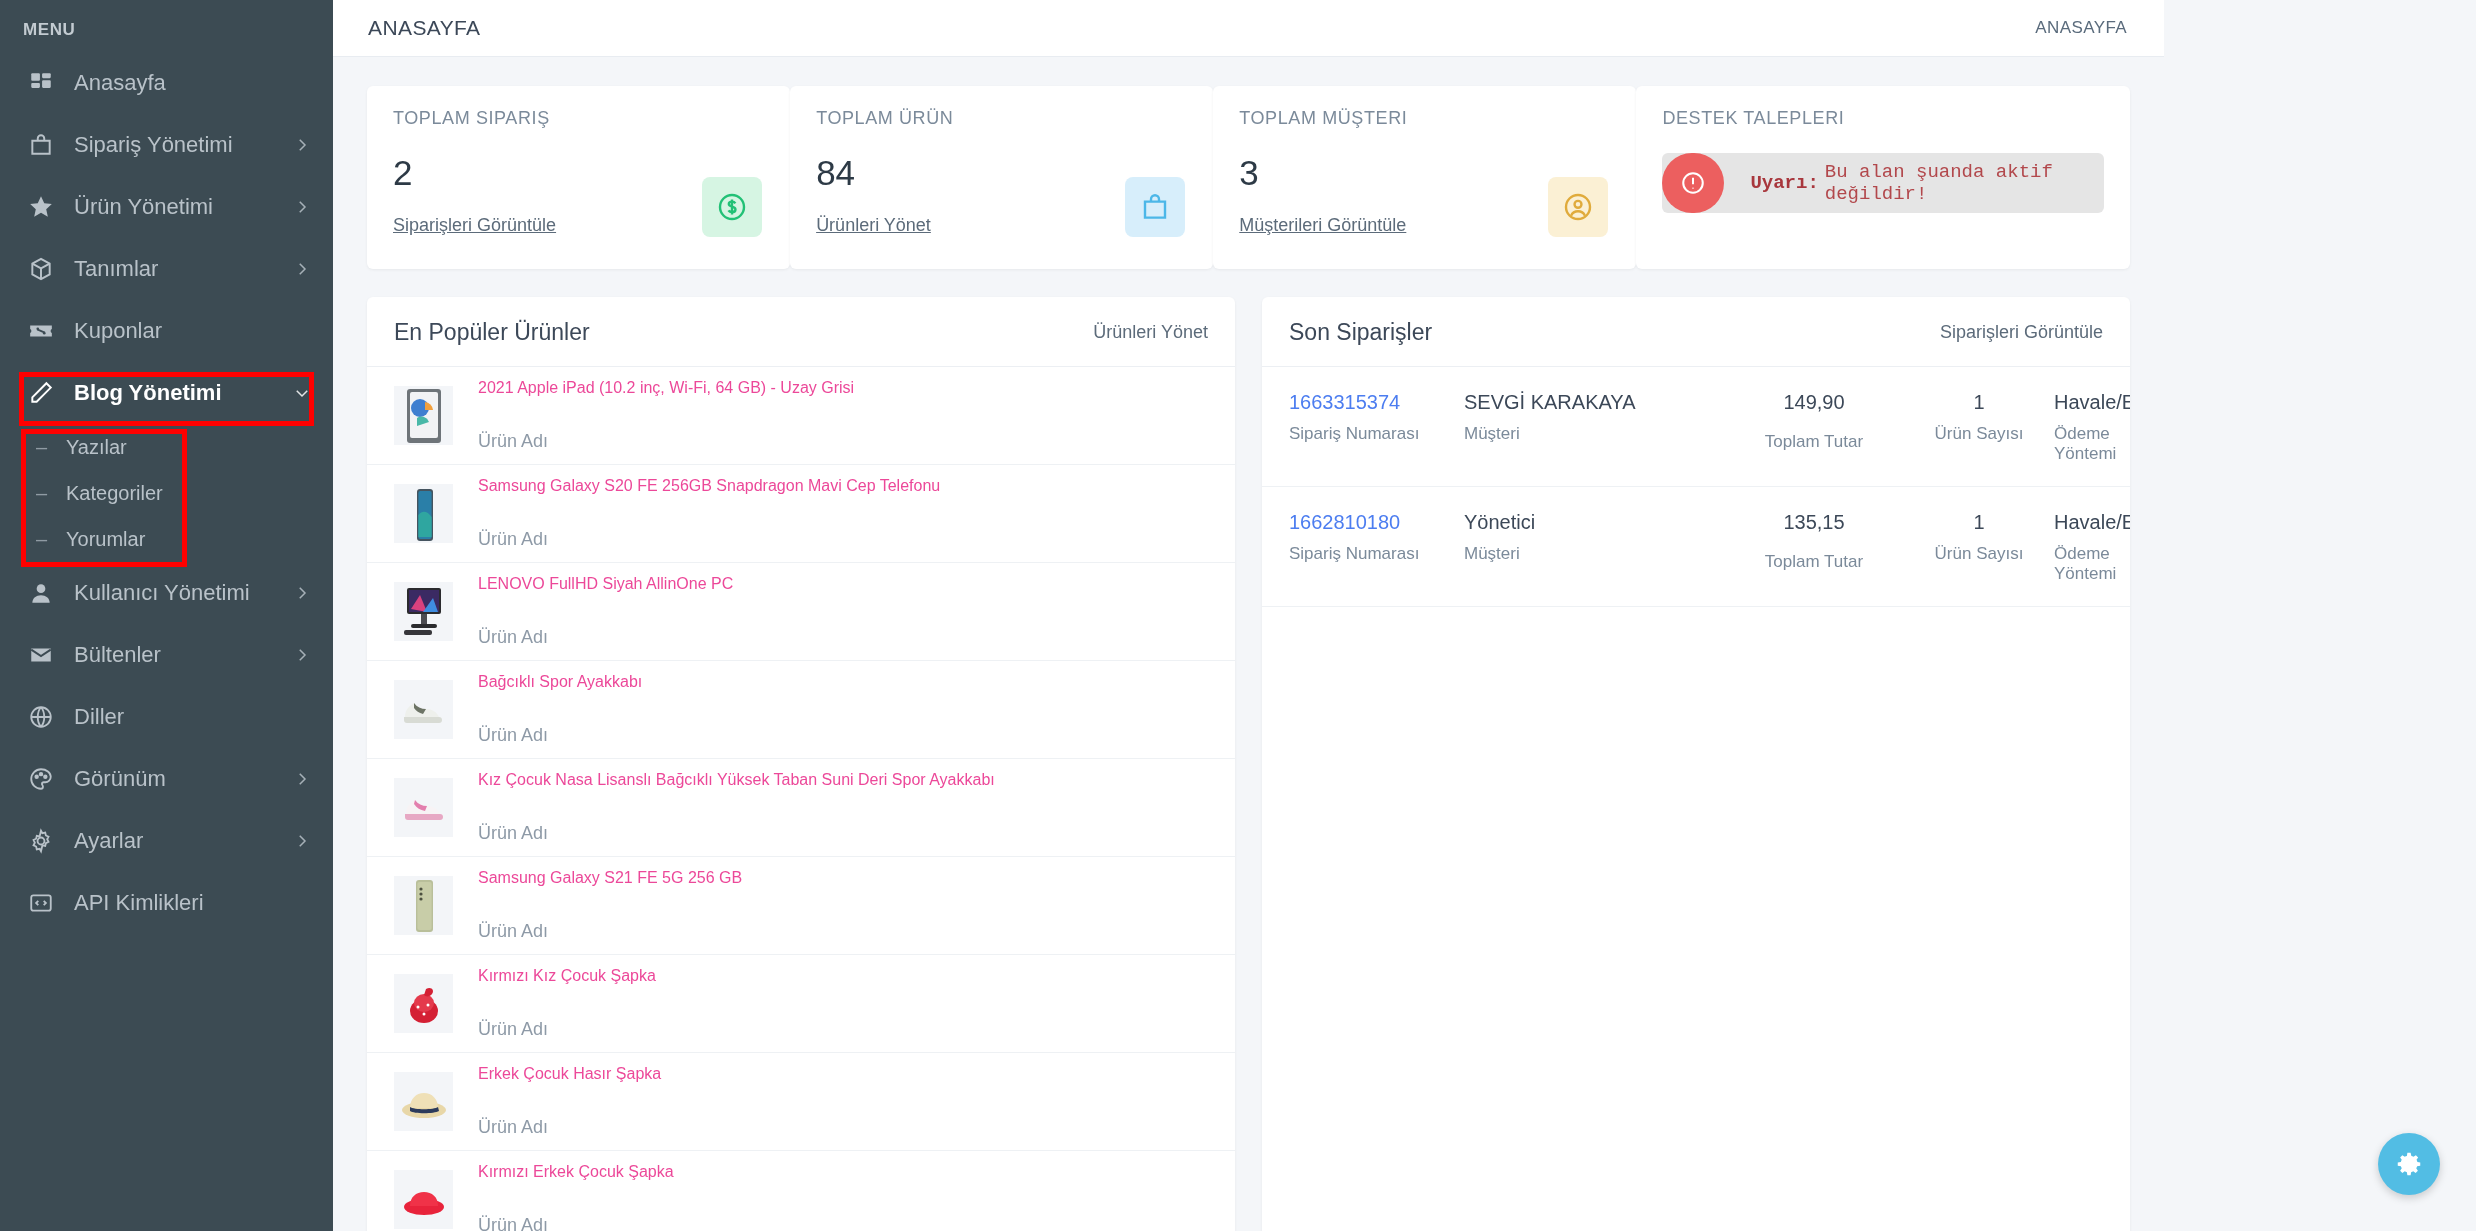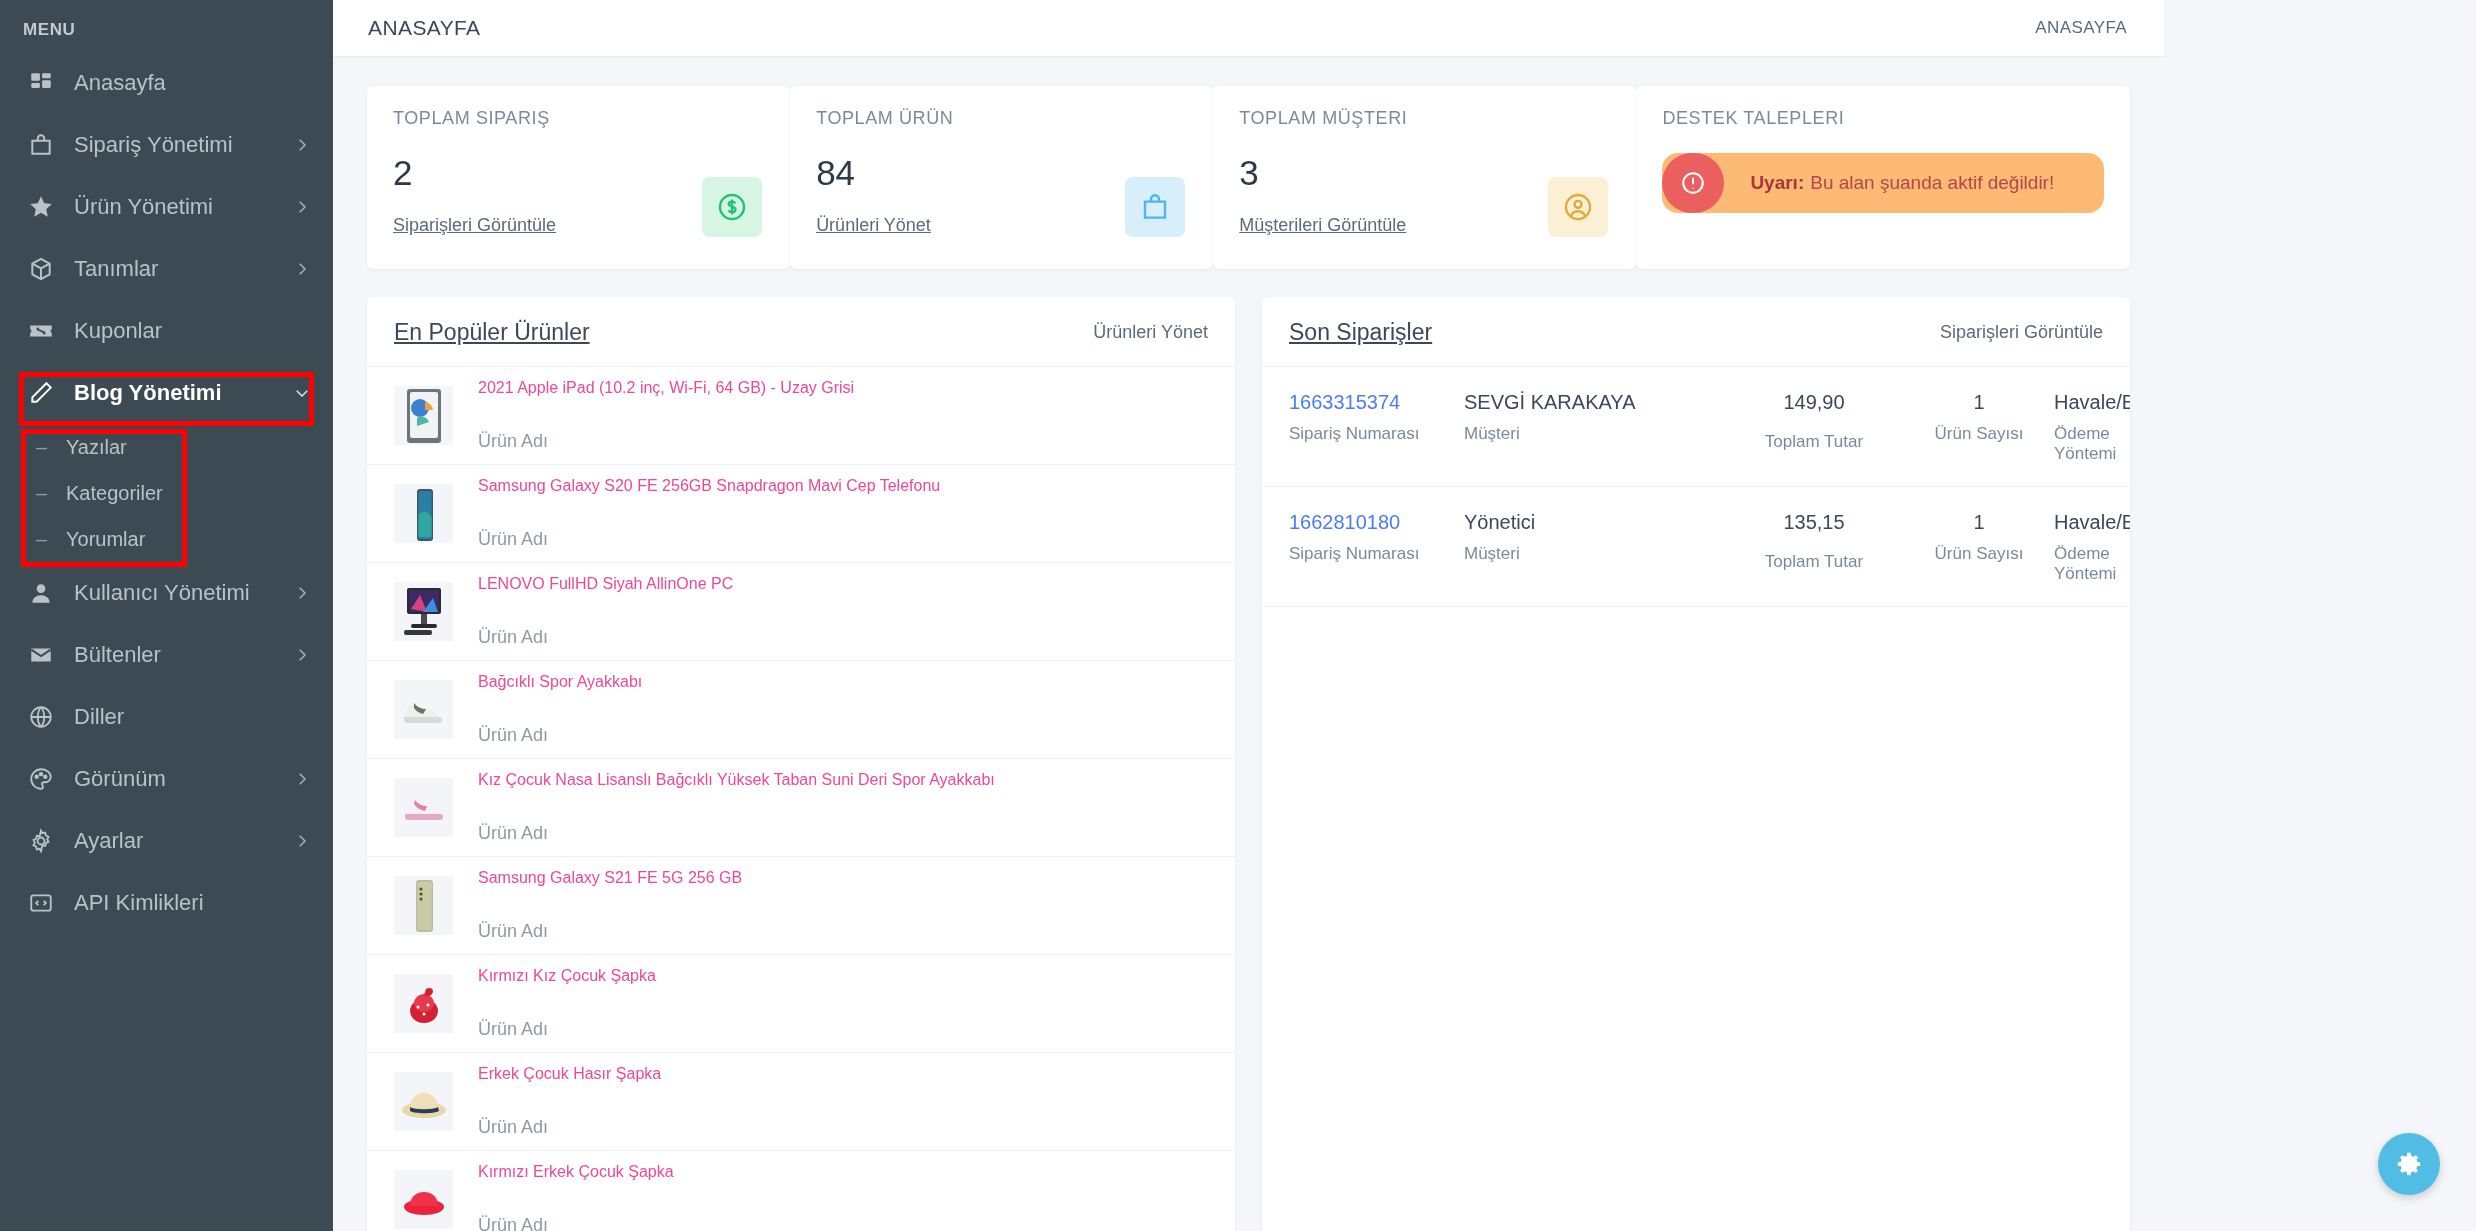--- a/index.html
+++ b/index.html
@@ -157,25 +157,26 @@
     bottom: 32px;
     width: 60px; height: 60px;
     border-radius: 8px;
     display: flex; align-items: center; justify-content: center;
   }
   .card-icon svg { width: 32px; height: 32px; display: block; }
 
   .alert {
     display: flex;
     align-items: stretch;
-    background: #fdba74;
-    border-radius: 16px;
+    background: #e5e5e5;
+    border-radius: 6px;
     height: 60px;
     margin-top: 14px;
     overflow: hidden;
+    font-family: Liberation Mono, monospace;
   }
   .alert-badge {
     width: 62px;
     flex: 0 0 62px;
     background: #ec5f5f;
     border-radius: 30px;
     display: flex; align-items: center; justify-content: center;
   }
   .alert-badge svg { width: 26px; height: 26px; display: block; }
   .alert-text {
@@ -195,21 +196,21 @@
     flex: 1 1 0;
     overflow: hidden;
   }
   .panel-head {
     display: flex;
     align-items: center;
     justify-content: space-between;
     padding: 22px 27px 20px 27px;
     border-bottom: 1px solid #eceff3;
   }
-  .panel-head .ph-title { font-size: 23px; color: #3c4858; text-decoration: underline; }
+  .panel-head .ph-title { font-size: 23px; color: #3c4858; }
   .panel-head .ph-link {
     font-size: 18px; color: #5c6b7a; cursor: pointer;
   }
 
   .prod-row {
     display: flex;
     align-items: center;
     padding: 0 27px;
     height: 98px;
     border-bottom: 1px solid #eef1f4;

